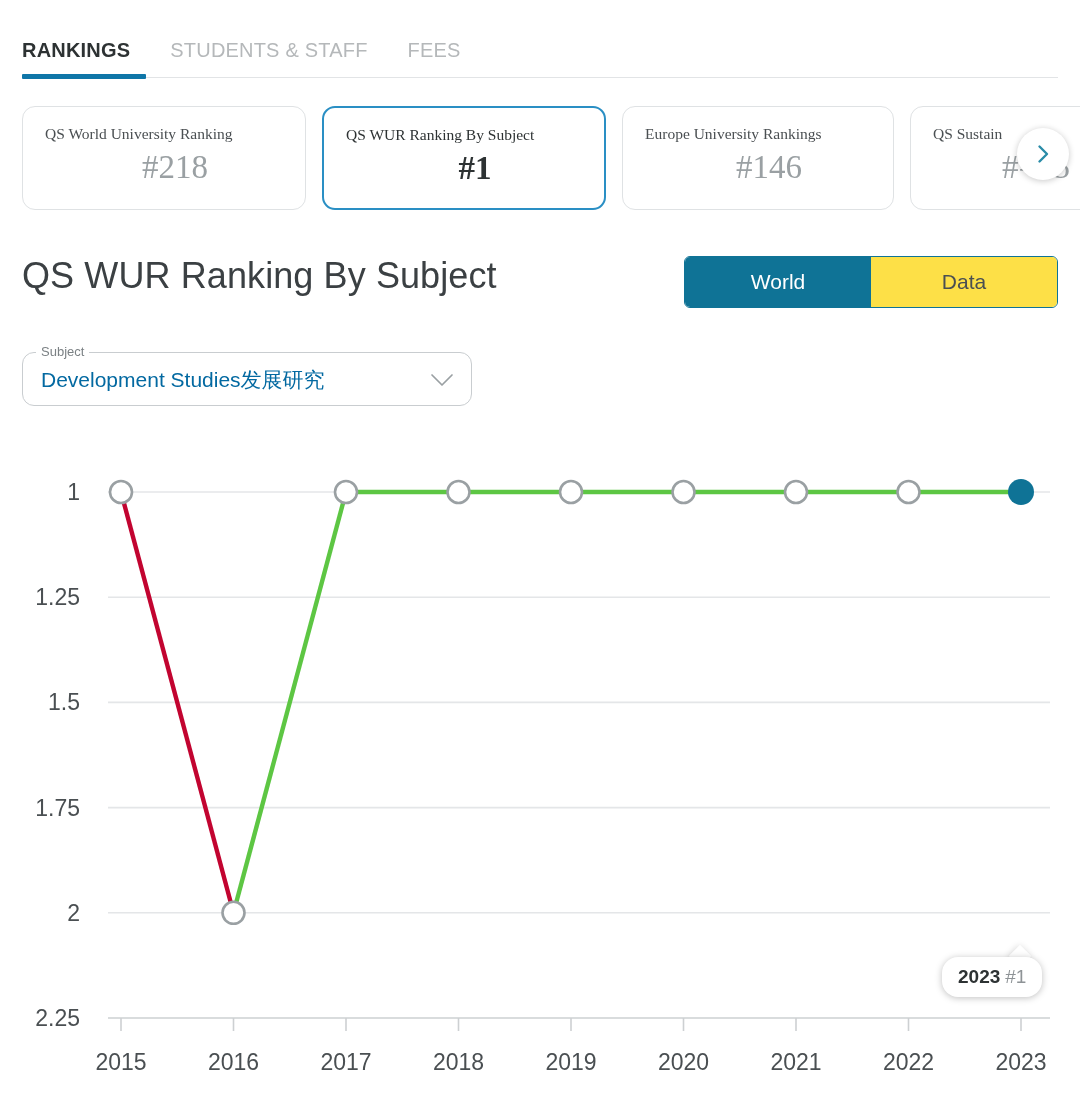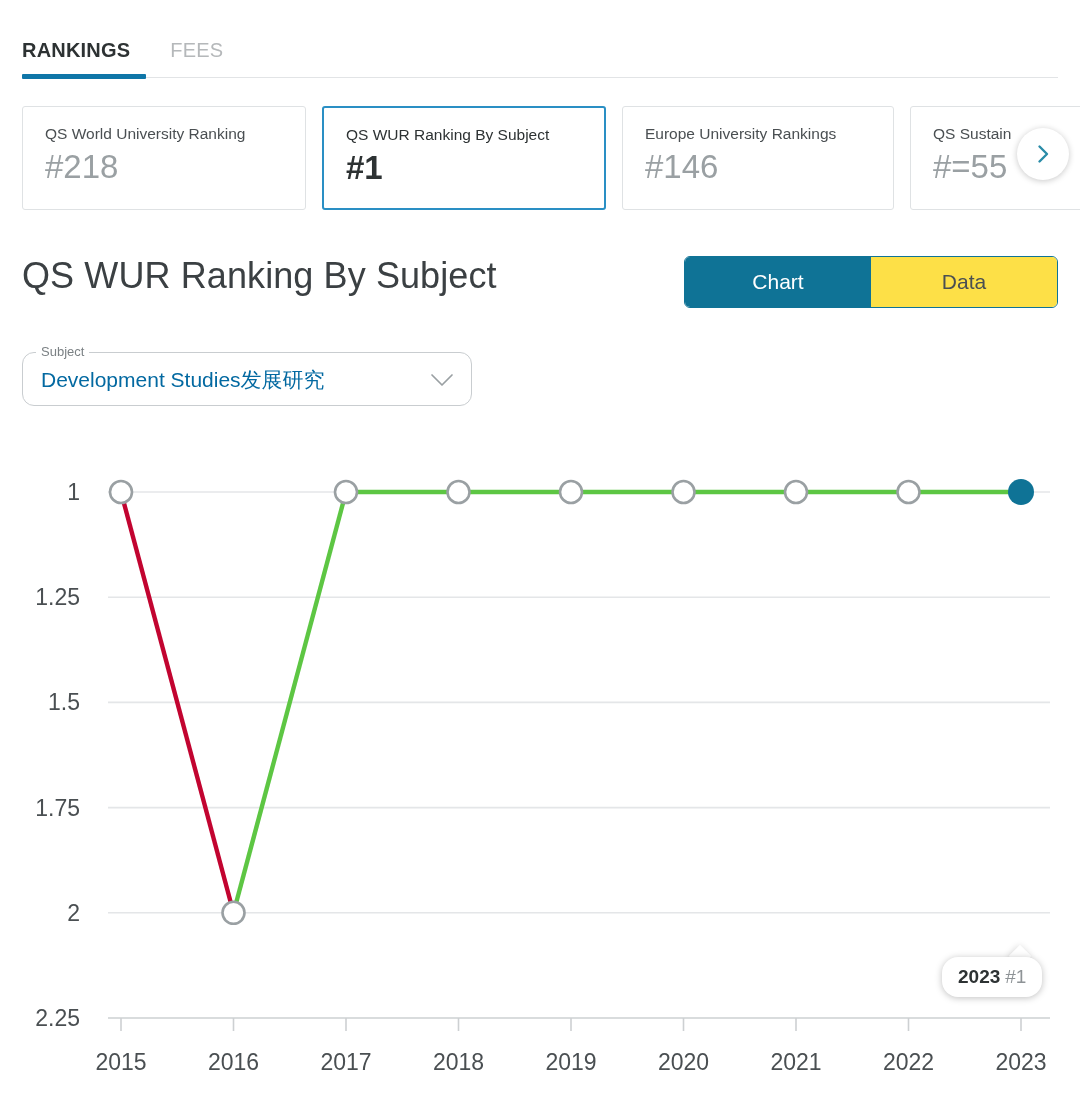--- a/index.html
+++ b/index.html
@@ -29,29 +29,29 @@
   }
   .navtabs-rule {
     position: absolute; left: 22px; top: 65px; width: 1036px; height: 1px;
     background: #e2e4e6;
   }
 
   
   .cards { position: absolute; left: 0; top: 106px; width: 1080px; height: 104px; }
   .card {
     position: absolute; top: 0; height: 104px;
-    border: 1px solid #dfe2e4; border-radius: 3px; background: #fff;
-    padding: 18px 0 0 22px; overflow: hidden; cursor: pointer;
+    border: 1px solid #dfe2e4; border-radius: 13px; background: #fff;
+    padding: 18px 0 0 22px; overflow: hidden; cursor: pointer; font-family: Liberation Serif, serif;
   }
   .card.selected { border: 2px solid #2a8fc4; }
   .card-title {
     font-size: 15.5px; color: #4a4f52; line-height: 18px; white-space: nowrap;
   }
   .card-value {
-    font-size: 33px; color: #9aa0a3; line-height: 40px; margin-top: 4px; white-space: nowrap;
+    font-size: 33px; color: #9aa0a3; line-height: 40px; margin-top: 4px; white-space: nowrap; text-align: center;
   }
   .card.selected .card-title { color: #2d3233; }
   .card.selected .card-value { color: #2d3233; font-weight: 600; }
 
   #card0 { left: 22px;  width: 284px; }
   #card1 { left: 322px; width: 284px; }
   #card2 { left: 622px; width: 272px; }
   #card3 { left: 910px; width: 230px; }
 
   .carousel-next {
@@ -122,20 +122,21 @@
   }
 </style>
 </head>
 <body>
 
 <div id="page">
 
   <div class="navtabs">
     <div class="navtabs-row">
       <div class="navtab active">RANKINGS</div>
+      <div class="navtab">STUDENTS &amp; STAFF</div>
       <div class="navtab">FEES</div>
     </div>
     <div class="navtabs-rule"></div>
     <div class="navtab-underline"></div>
   </div>
 
   <div class="cards">
     <div class="card" id="card0">
       <div class="card-title">QS World University Ranking</div>
       <div class="card-value">#218</div>
@@ -158,21 +159,21 @@
     <span>
       <svg width="22" height="22" viewBox="0 0 22 22">
         <path d="M7.5 3.5 L15 11 L7.5 18.5" fill="none" stroke="#2a8ca8" stroke-width="2.4" stroke-linecap="round" stroke-linejoin="round"></path>
       </svg>
     </span>
   </button>
 
   <div class="section-title">QS WUR Ranking By Subject</div>
 
   <div class="viewtoggle">
-    <button class="seg active">Chart</button>
+    <button class="seg active">World</button>
     <button class="seg">Data</button>
   </div>
 
   <div class="subject-field">
     <div class="subject-legend">Subject</div>
     <div class="subject-value">Development Studies发展研究</div>
     <span class="subject-chevron">
       <svg width="26" height="18" viewBox="0 0 26 18">
         <path d="M3 4 L13 14 L23 4" fill="none" stroke="#9aa0a3" stroke-width="1.7" stroke-linecap="round" stroke-linejoin="round"></path>
       </svg>

